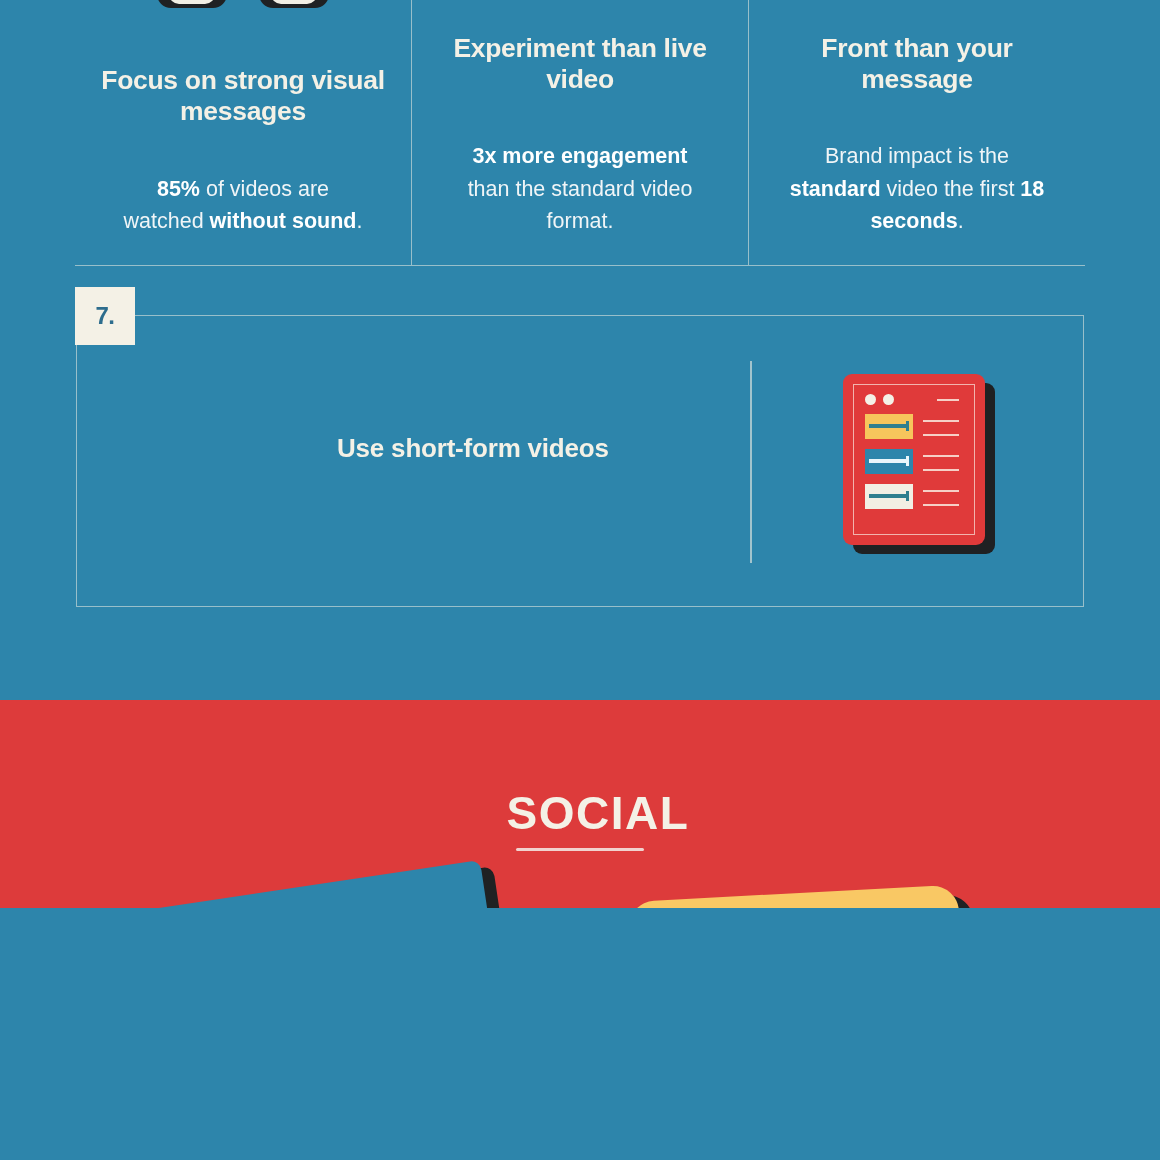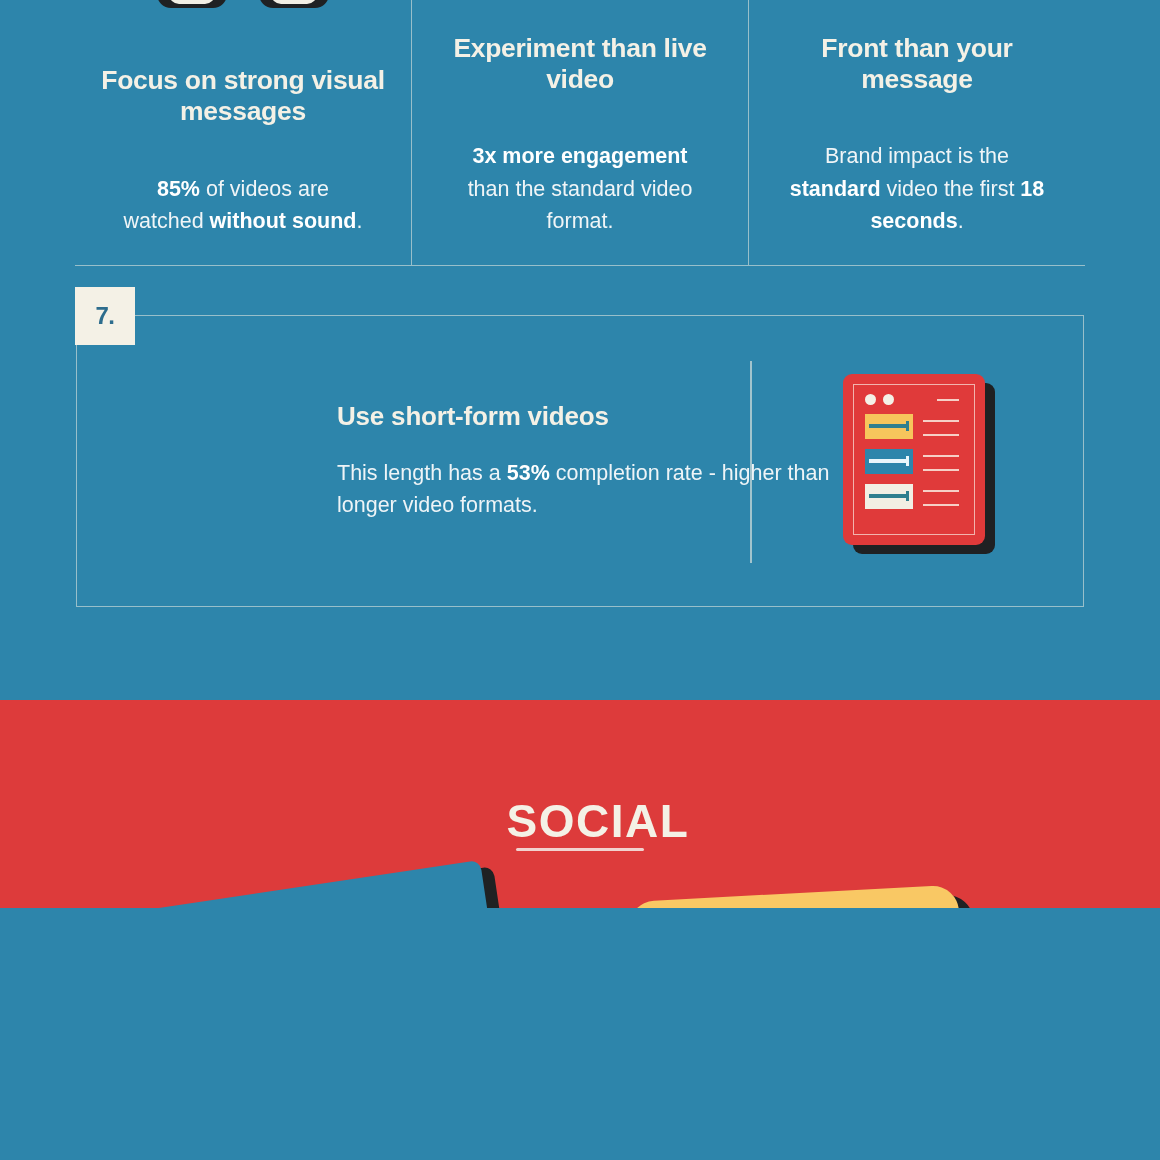--- a/index.html
+++ b/index.html
@@ -253,21 +253,21 @@
     left: 0;
     top: 700px;
     width: 1160px;
     height: 460px;
     background: #dd3b3b;
     overflow: hidden;
   }
   .social-head {
     position: absolute;
     left: 0; right: 0;
-    top: 94px;
+    top: 86px;
     text-align: center;
     color: #f4f1e6;
     font-size: 46px;
     font-weight: bold;
     letter-spacing: 1.5px;
     margin-left: 36px;
   }
   .social-rule {
     position: absolute;
     left: 516px;
@@ -507,23 +507,20 @@
 
     </div>
 
     <div class="numbox">
 
       <div class="numbox-badge">7.</div>
 
       <div class="numbox-inner">
         <div class="numbox-text">
           <h3 class="numbox-title">Use short-form videos</h3>
-          <p class="numbox-body">
-            <span>This length has a </span><b>53%</b><span> completion rate - higher than longer video formats.</span>
-          </p>
         </div>
       </div>
 
       <div class="numbox-divider"></div>
 
       <div class="clipboard">
         <div class="cb-shadow"></div>
         <div class="cb-body"></div>
         <div class="cb-frame"></div>
         <div class="dot d1"></div>

